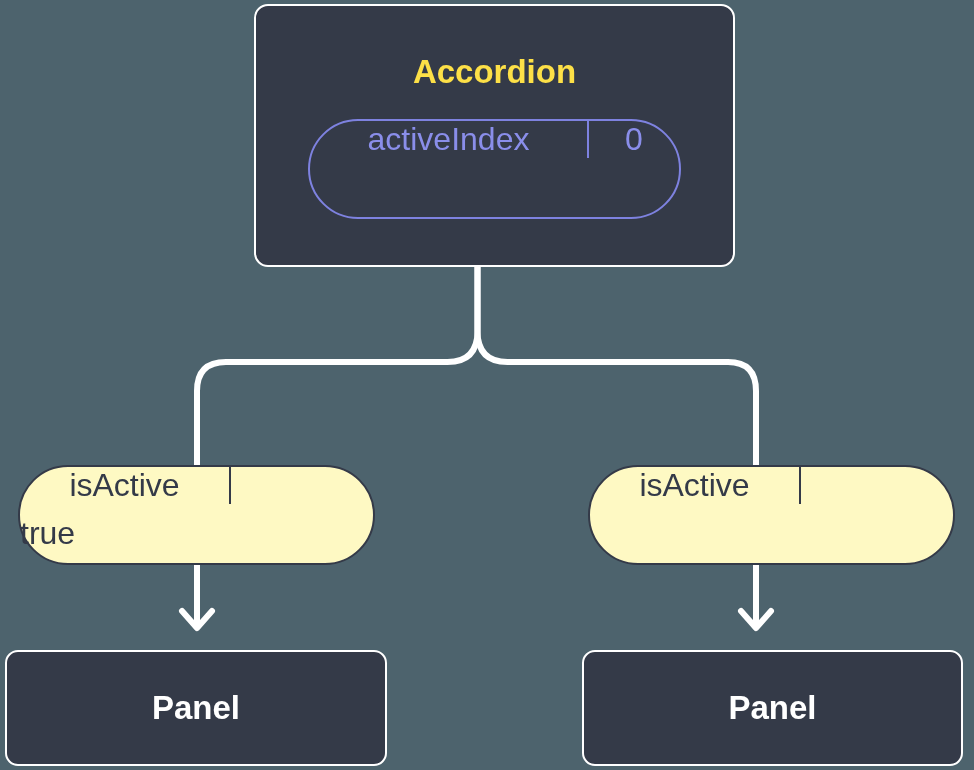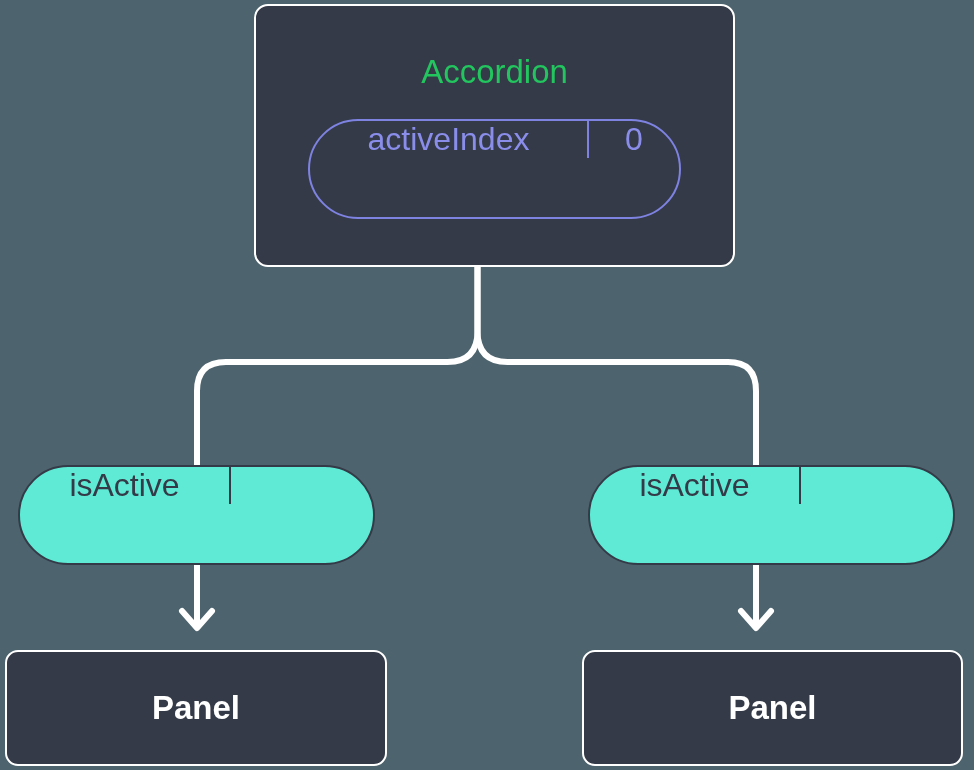--- a/index.html
+++ b/index.html
@@ -37,22 +37,22 @@
   .accordion-node {
     left: 254px; top: 4px;
     width: 481px; height: 263px;
     border-radius: 14px;
     text-align: center;
   }
   .node-title {
     margin-top: 47px;
     line-height: 38px;
     font-size: 33px;
-    font-weight: 400;
-    color: #22c55e;
+    font-weight: 700;
+    color: #fde047;
   }
   .pill {
     display: flex;
     align-items: flex-start;
     box-sizing: border-box;
   }
   .cell {
     display: flex;
     align-items: center;
     justify-content: center;
@@ -69,21 +69,21 @@
   }
   .pill-outline .cell-name {
     width: 277px;
     border-right: 2px solid #7E82E0;
   }
   .pill-outline .cell-value { flex: 1; }
   .pill-solid {
     position: absolute;
     top: 465px;
     height: 100px;
-    background: #5eead4;
+    background: #fef9c3;
     border: 2.5px solid #343A48;
     border-radius: 50px;
     color: #343A48;
     font-weight: 500;
     flex-direction: column;
   }
   .pill-solid .cell-name {
     width: 209px;
     border-right: 2.5px solid #343A48;
   }
@@ -121,20 +121,21 @@
   <div class="node accordion-node">
     <div class="node-title">Accordion</div>
     <div class="pill pill-outline">
       <span class="cell cell-name">activeIndex</span>
       <span class="cell cell-value">0</span>
     </div>
   </div>
 
   <div class="pill pill-solid pill-child-left">
     <span class="cell cell-name">isActive</span>
+    <span class="cell cell-value">true</span>
   </div>
 
   <div class="pill pill-solid pill-child-right">
     <span class="cell cell-name">isActive</span>
   </div>
 
   <div class="node panel-node panel-node-left">
     <div class="panel-title">Panel</div>
   </div>
 

